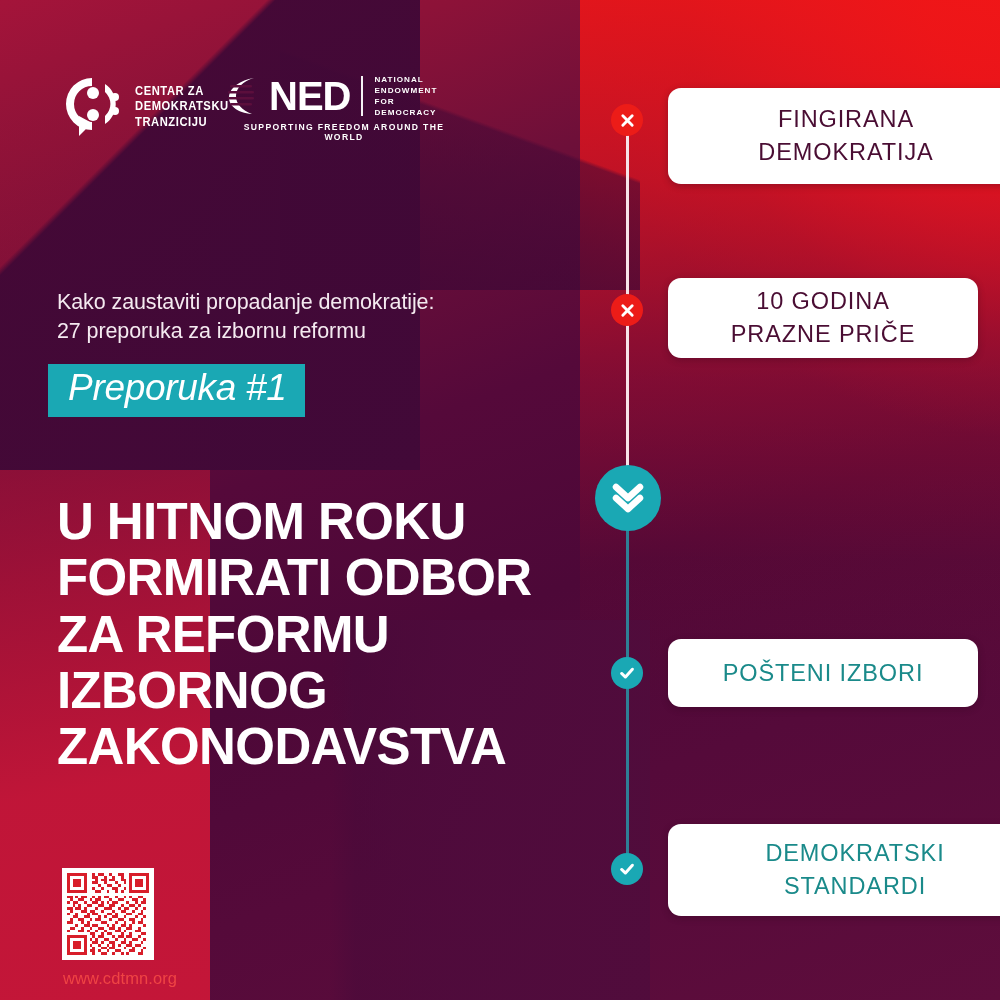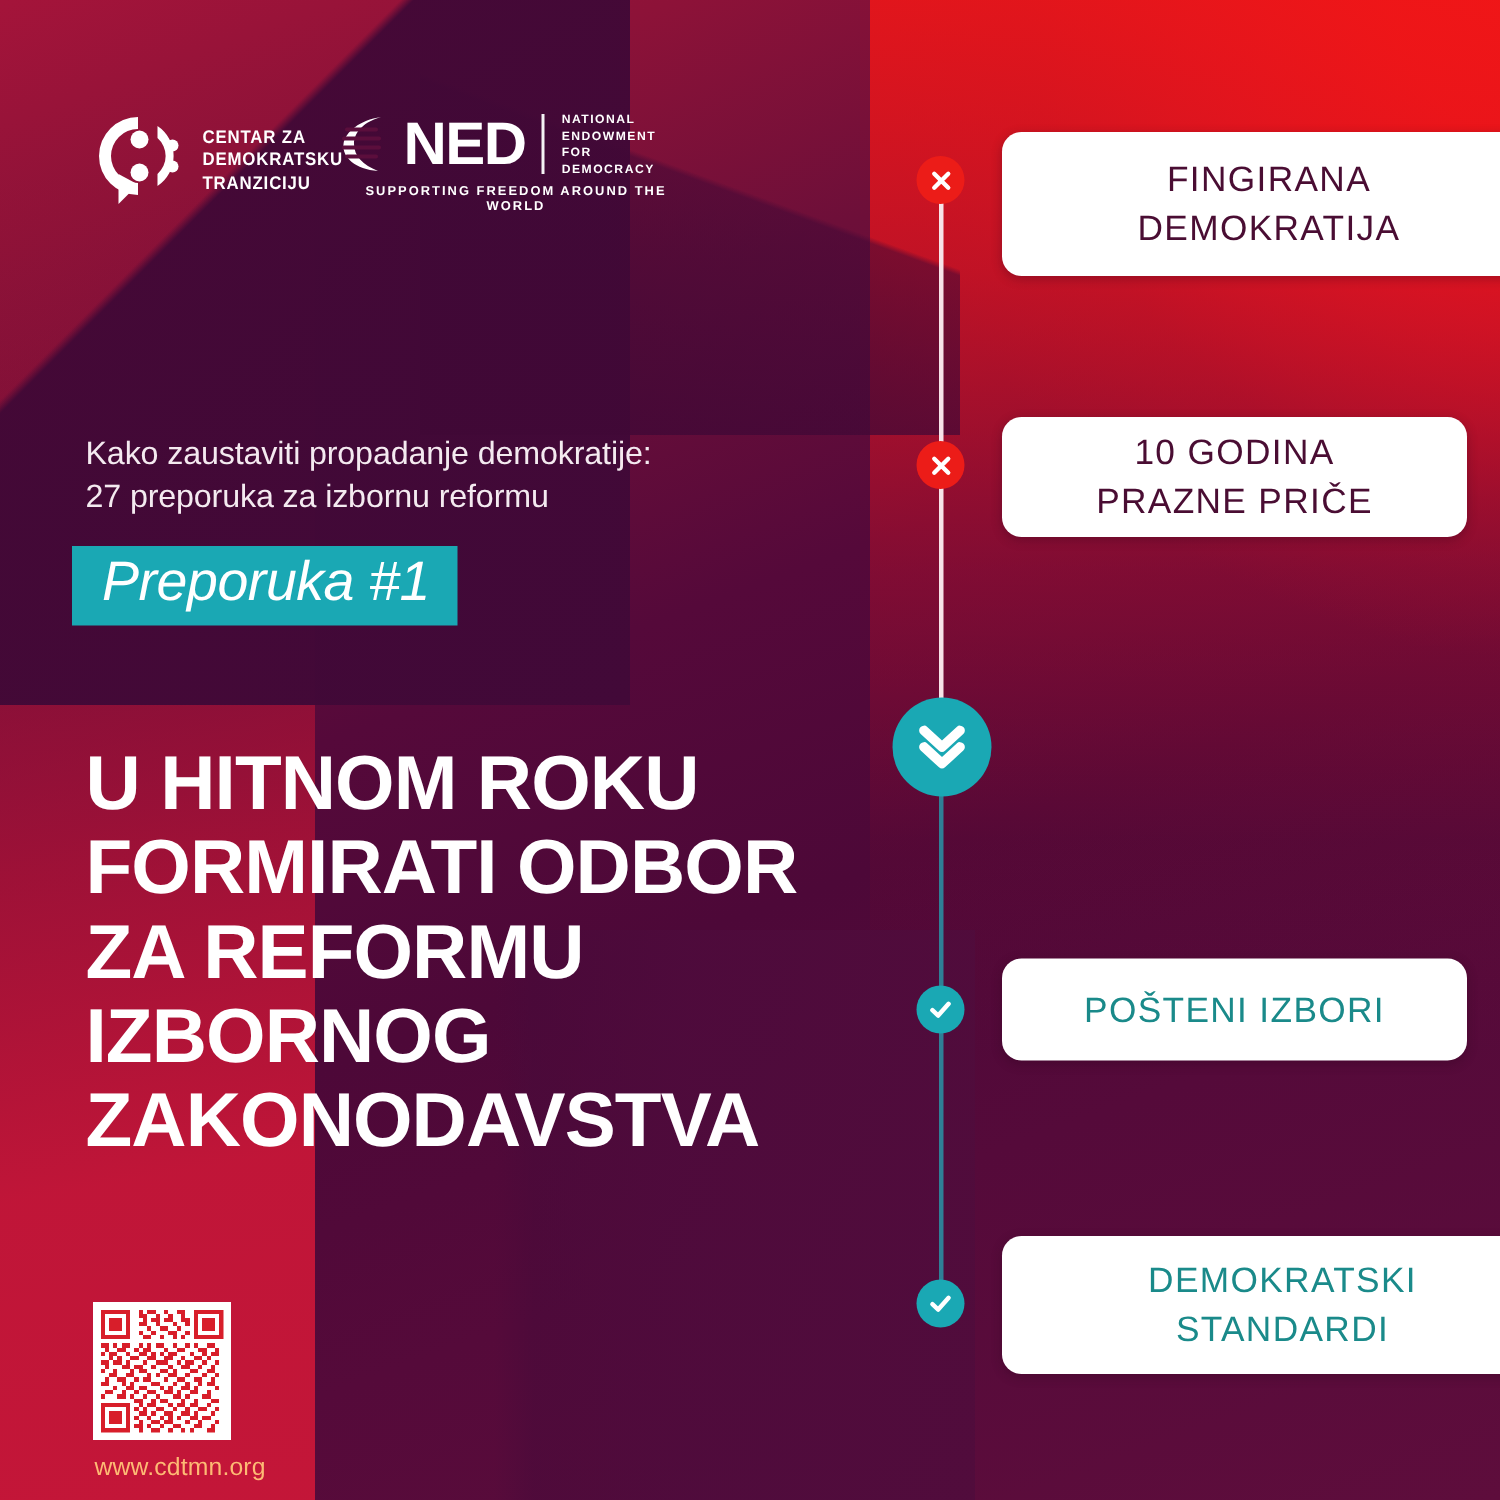--- a/index.html
+++ b/index.html
@@ -168,21 +168,21 @@
     white-space:pre-line;
     margin-top:12px;
   }
 
   
   .qr-block { position:absolute; left:62px; top:868px; width:190px; }
   .qr { width:92px; height:92px; background:#fff; padding:5px; display:block; }
   .qr svg { display:block; }
   .site {
     margin-top:9px; margin-left:1px;
-    color:#fdba74; font-size:16.5px; font-weight:400; letter-spacing:.1px;
+    color:#ef4444; font-size:16.5px; font-weight:400; letter-spacing:.1px;
   }
 
   
   .timeline { position:absolute; left:0; top:0; width:1000px; height:1000px; }
   .axis {
     position:absolute; left:626px; width:3px;
   }
   .axis-top { top:112px; height:378px; background:#f7e3e8; }
   .axis-bot { top:520px; height:352px; background:#2f7f96; }
 

